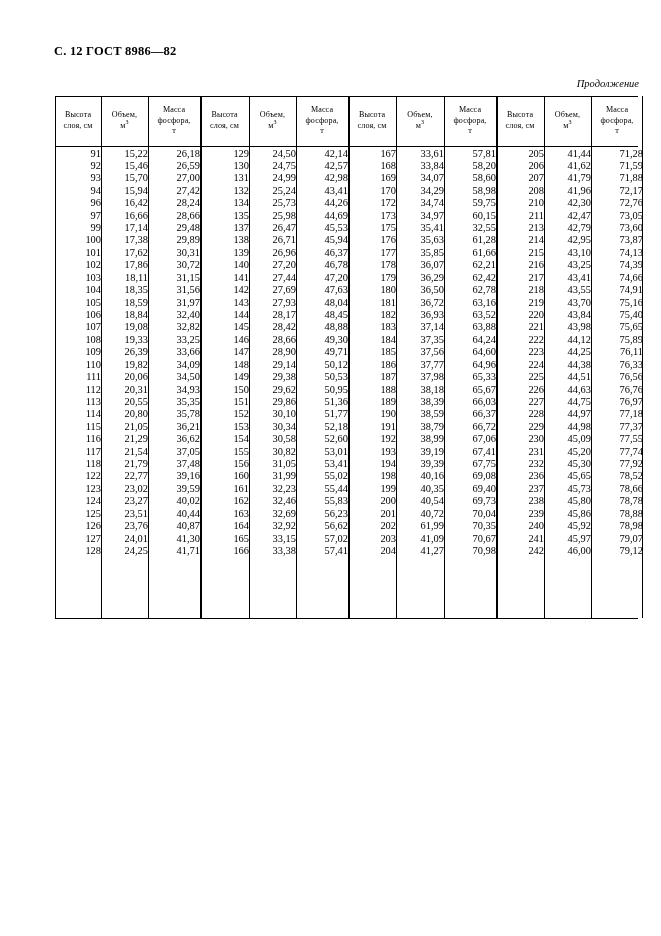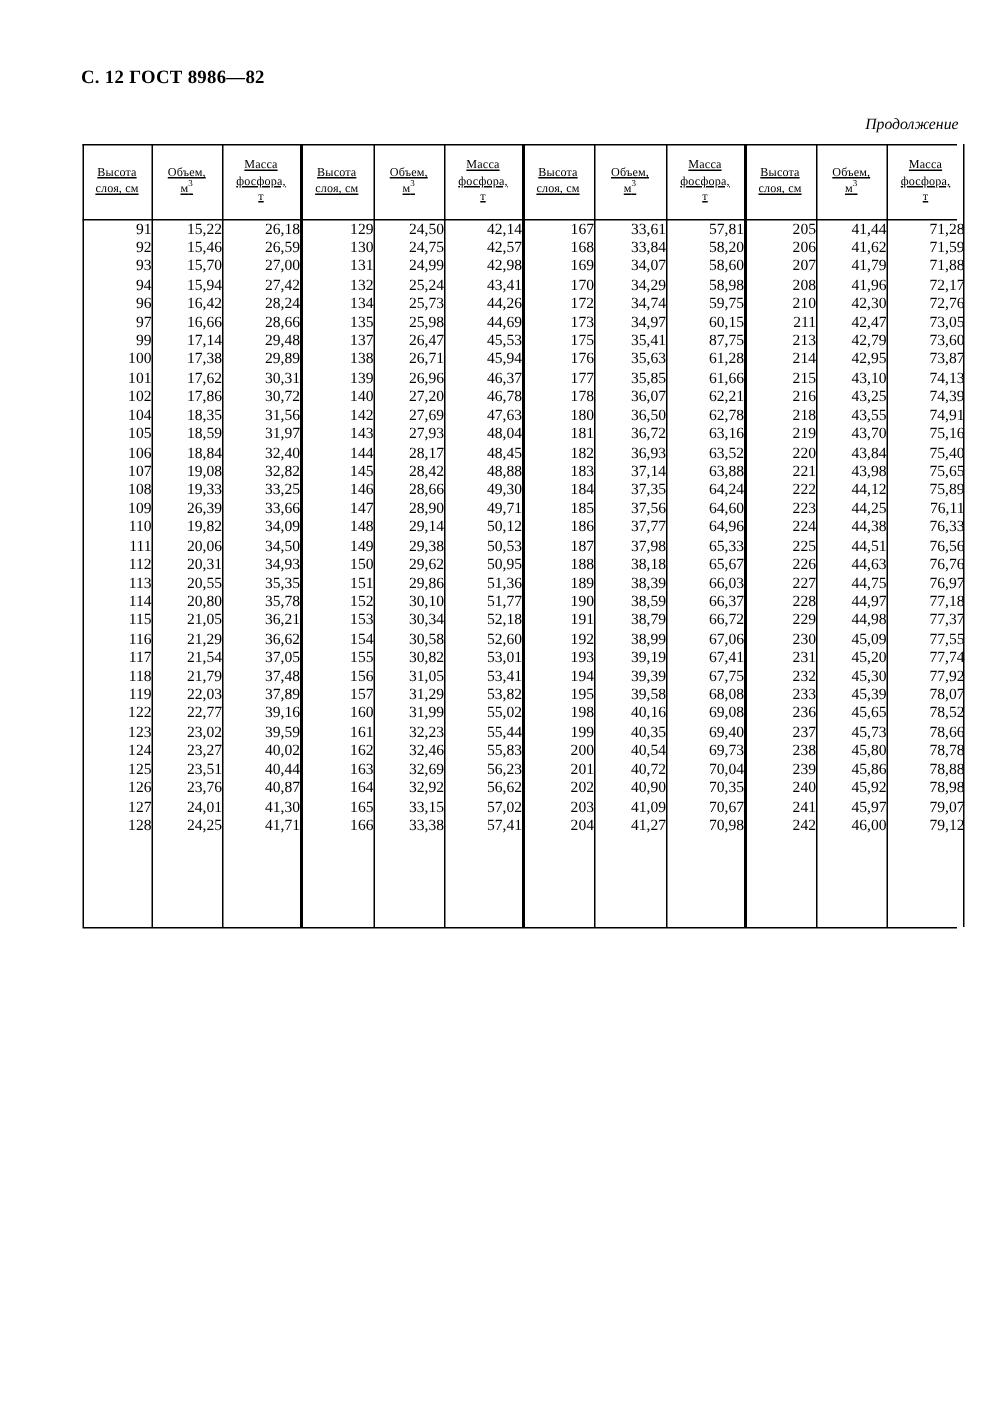--- a/index.html
+++ b/index.html
@@ -120,21 +120,20 @@
   }
 
   .rows table { border-collapse: collapse; width: 583px; table-layout: fixed; }
 
   .hdr {
     position: absolute;
     left: 0;
     top: 0;
     width: 583px;
     height: 50px;
-    text-decoration: underline;
   }
   .hdr table { border-collapse: collapse; width: 583px; table-layout: fixed; height: 50px; }
 </style>
 </head>
 <body>
 
 <div class="page">
 
   <div class="running-head">С. 12 ГОСТ 8986—82</div>
 
@@ -325,21 +324,21 @@
               </tr>
               <tr>
                 <td>99</td>
                 <td>17,14</td>
                 <td>29,48</td>
                 <td>137</td>
                 <td>26,47</td>
                 <td>45,53</td>
                 <td>175</td>
                 <td>35,41</td>
-                <td>87,75</td>
+                <td>32,55</td>
                 <td>213</td>
                 <td>42,79</td>
                 <td>73,60</td>
               </tr>
               <tr>
                 <td>100</td>
                 <td>17,38</td>
                 <td>29,89</td>
                 <td>138</td>
                 <td>26,71</td>
@@ -373,20 +372,34 @@
                 <td>27,20</td>
                 <td>46,78</td>
                 <td>178</td>
                 <td>36,07</td>
                 <td>62,21</td>
                 <td>216</td>
                 <td>43,25</td>
                 <td>74,39</td>
               </tr>
               <tr>
+                <td>103</td>
+                <td>18,11</td>
+                <td>31,15</td>
+                <td>141</td>
+                <td>27,44</td>
+                <td>47,20</td>
+                <td>179</td>
+                <td>36,29</td>
+                <td>62,42</td>
+                <td>217</td>
+                <td>43,41</td>
+                <td>74,66</td>
+              </tr>
+              <tr>
                 <td>104</td>
                 <td>18,35</td>
                 <td>31,56</td>
                 <td>142</td>
                 <td>27,69</td>
                 <td>47,63</td>
                 <td>180</td>
                 <td>36,50</td>
                 <td>62,78</td>
                 <td>218</td>
@@ -583,34 +596,20 @@
                 <td>31,05</td>
                 <td>53,41</td>
                 <td>194</td>
                 <td>39,39</td>
                 <td>67,75</td>
                 <td>232</td>
                 <td>45,30</td>
                 <td>77,92</td>
               </tr>
               <tr>
-                <td>119</td>
-                <td>22,03</td>
-                <td>37,89</td>
-                <td>157</td>
-                <td>31,29</td>
-                <td>53,82</td>
-                <td>195</td>
-                <td>39,58</td>
-                <td>68,08</td>
-                <td>233</td>
-                <td>45,39</td>
-                <td>78,07</td>
-              </tr>
-              <tr>
                 <td>122</td>
                 <td>22,77</td>
                 <td>39,16</td>
                 <td>160</td>
                 <td>31,99</td>
                 <td>55,02</td>
                 <td>198</td>
                 <td>40,16</td>
                 <td>69,08</td>
                 <td>236</td>
@@ -660,21 +659,21 @@
                 <td>78,88</td>
               </tr>
               <tr>
                 <td>126</td>
                 <td>23,76</td>
                 <td>40,87</td>
                 <td>164</td>
                 <td>32,92</td>
                 <td>56,62</td>
                 <td>202</td>
-                <td>40,90</td>
+                <td>61,99</td>
                 <td>70,35</td>
                 <td>240</td>
                 <td>45,92</td>
                 <td>78,98</td>
               </tr>
               <tr>
                 <td>127</td>
                 <td>24,01</td>
                 <td>41,30</td>
                 <td>165</td>

